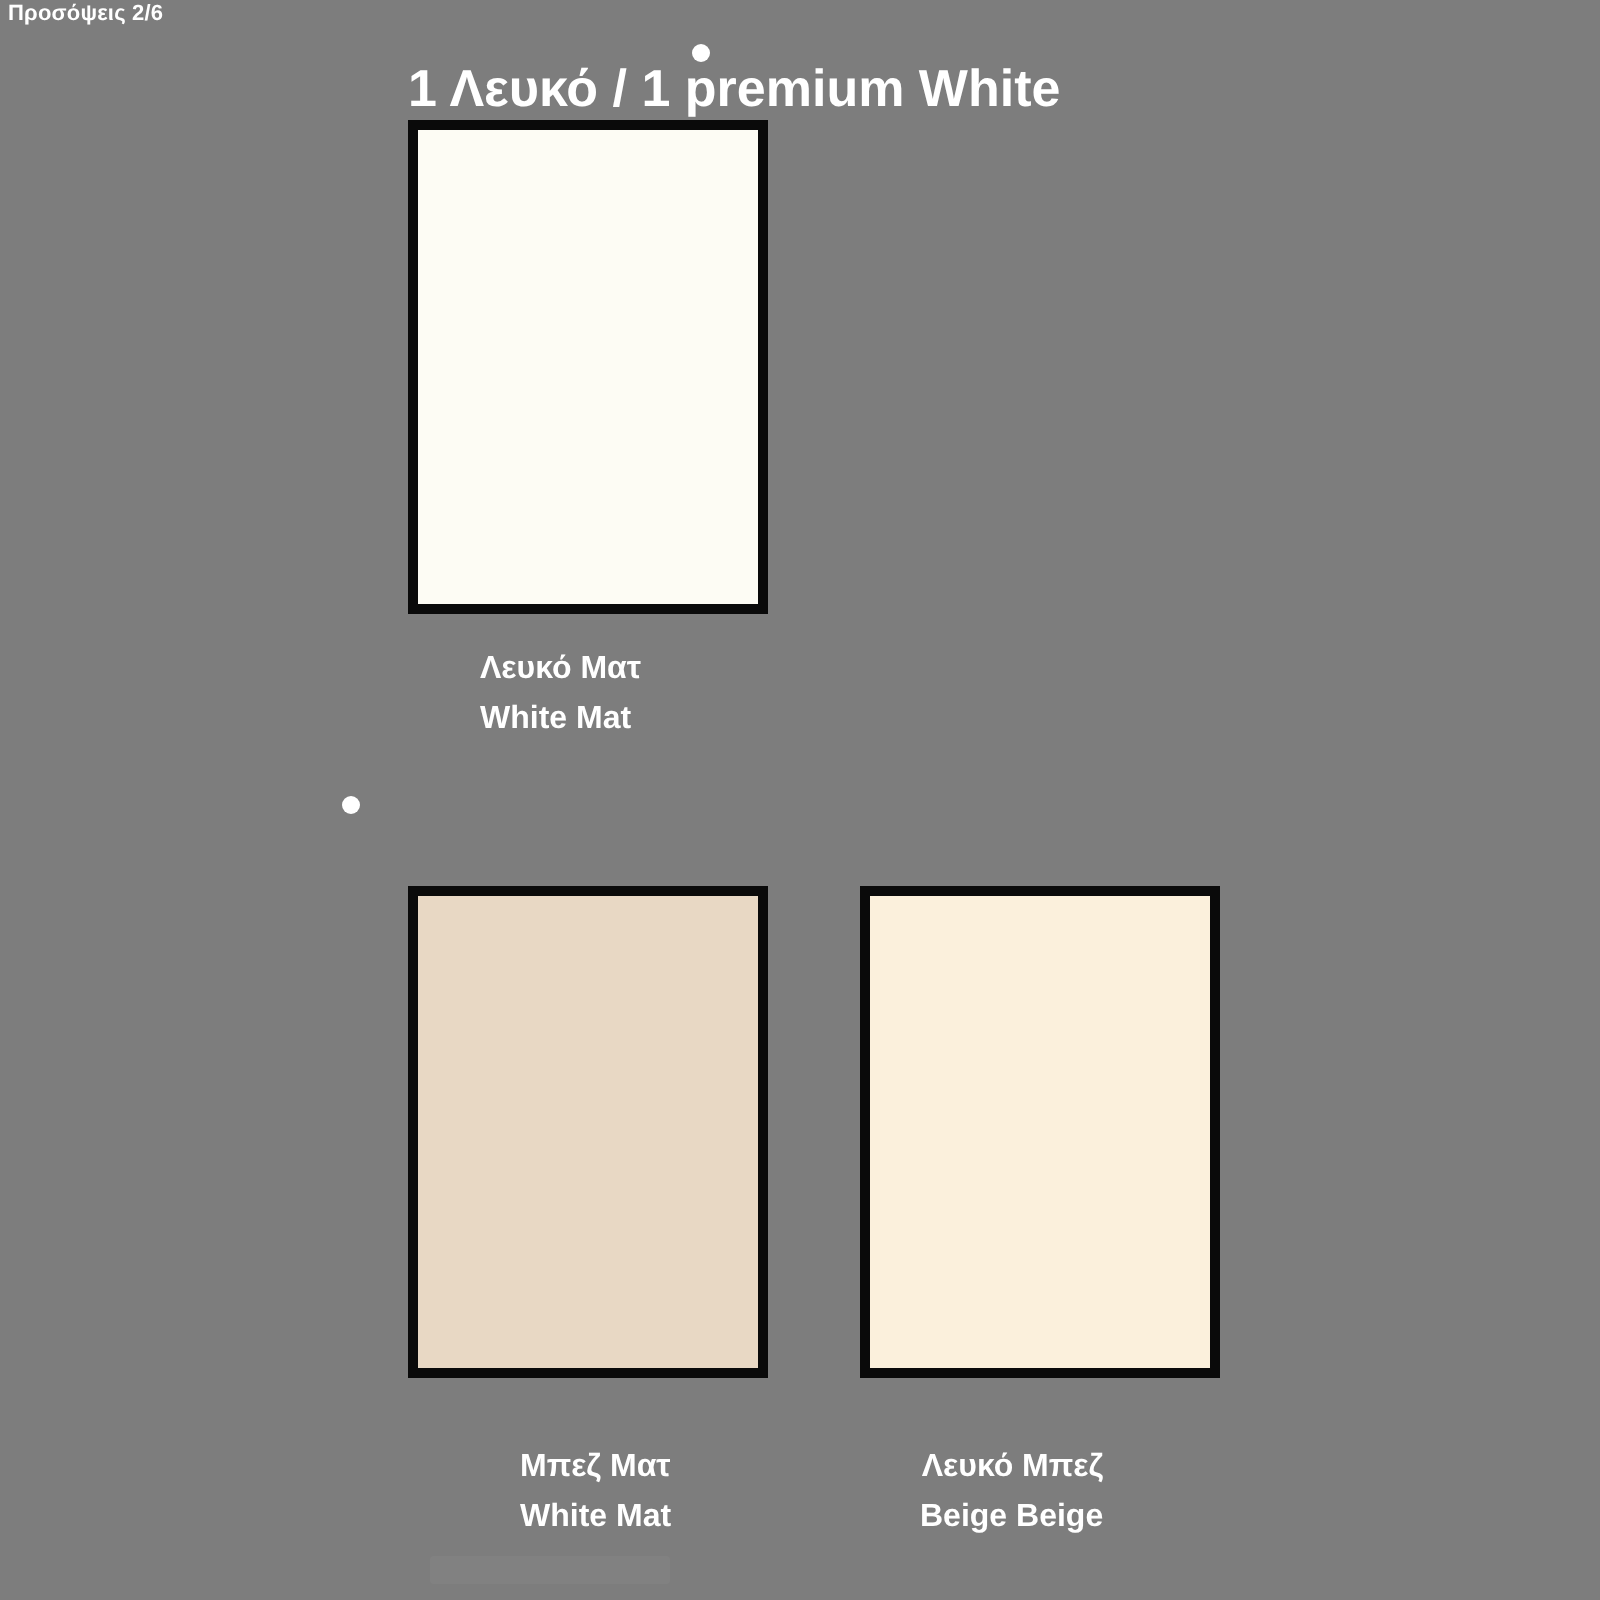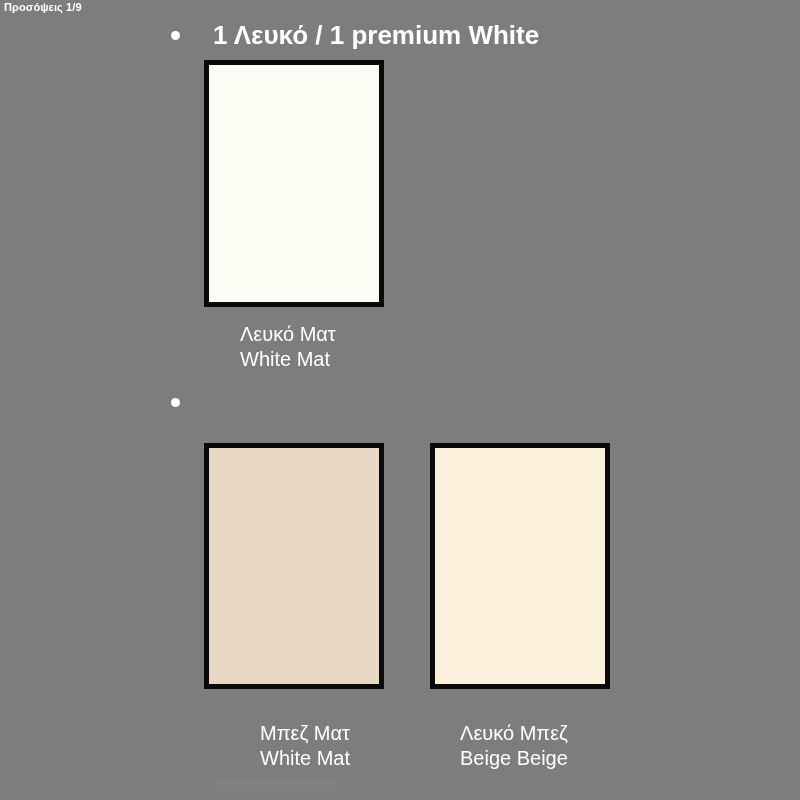--- a/index.html
+++ b/index.html
@@ -26,20 +26,21 @@
     letter-spacing: 0.1px;
     white-space: nowrap;
   }
 
   
   .section-heading {
     position: absolute;
     display: flex;
     align-items: center;
     white-space: nowrap;
+    flex-direction: column;
   }
   .bullet-dot {
     width: 9px;
     height: 9px;
     border-radius: 50%;
     background: #ffffff;
     flex: none;
     display: block;
   }
   .heading-text {
@@ -64,22 +65,22 @@
     height: 100%;
     display: block;
   }
   #swatch-white-mat  { left: 204px; top: 60px;  width: 180px; height: 247px; }
   #swatch-beige-mat  { left: 204px; top: 443px; width: 180px; height: 246px; }
   #swatch-white-beige{ left: 430px; top: 443px; width: 180px; height: 246px; }
 
   
   .caption {
     position: absolute;
-    font-size: 20px;
-    font-weight: normal;
+    font-size: 16px;
+    font-weight: bold;
     color: #ffffff;
     line-height: 25px;
     white-space: nowrap;
   }
   .caption .line { display: block; }
   #caption-white-mat   { left: 240px; top: 322px; }
   #caption-beige-mat   { left: 240px; top: 721px; margin-left: 20px; }
   #caption-white-beige { left: 460px; top: 721px; text-align: right; }
 
   
@@ -89,21 +90,21 @@
     top: 778px;
     width: 120px;
     height: 14px;
     background: rgba(255,255,255,0.035);
     border-radius: 2px;
   }
 </style>
 </head>
 <body style="background: rgb(125, 125, 125);">
 
-<div class="slide-label">Προσόψεις 1/9</div>
+<div class="slide-label">Προσόψεις 2/6</div>
 
 <div class="section-heading" id="heading-white">
   <span class="bullet-dot"></span>
   <span class="heading-text">1 Λευκό / 1 premium White</span>
 </div>
 
 <div class="swatch" id="swatch-white-mat" style="border-color: rgb(10, 10, 10);">
   <span class="swatch-inner" style="background: rgb(253, 252, 244);"></span>
 </div>
 

